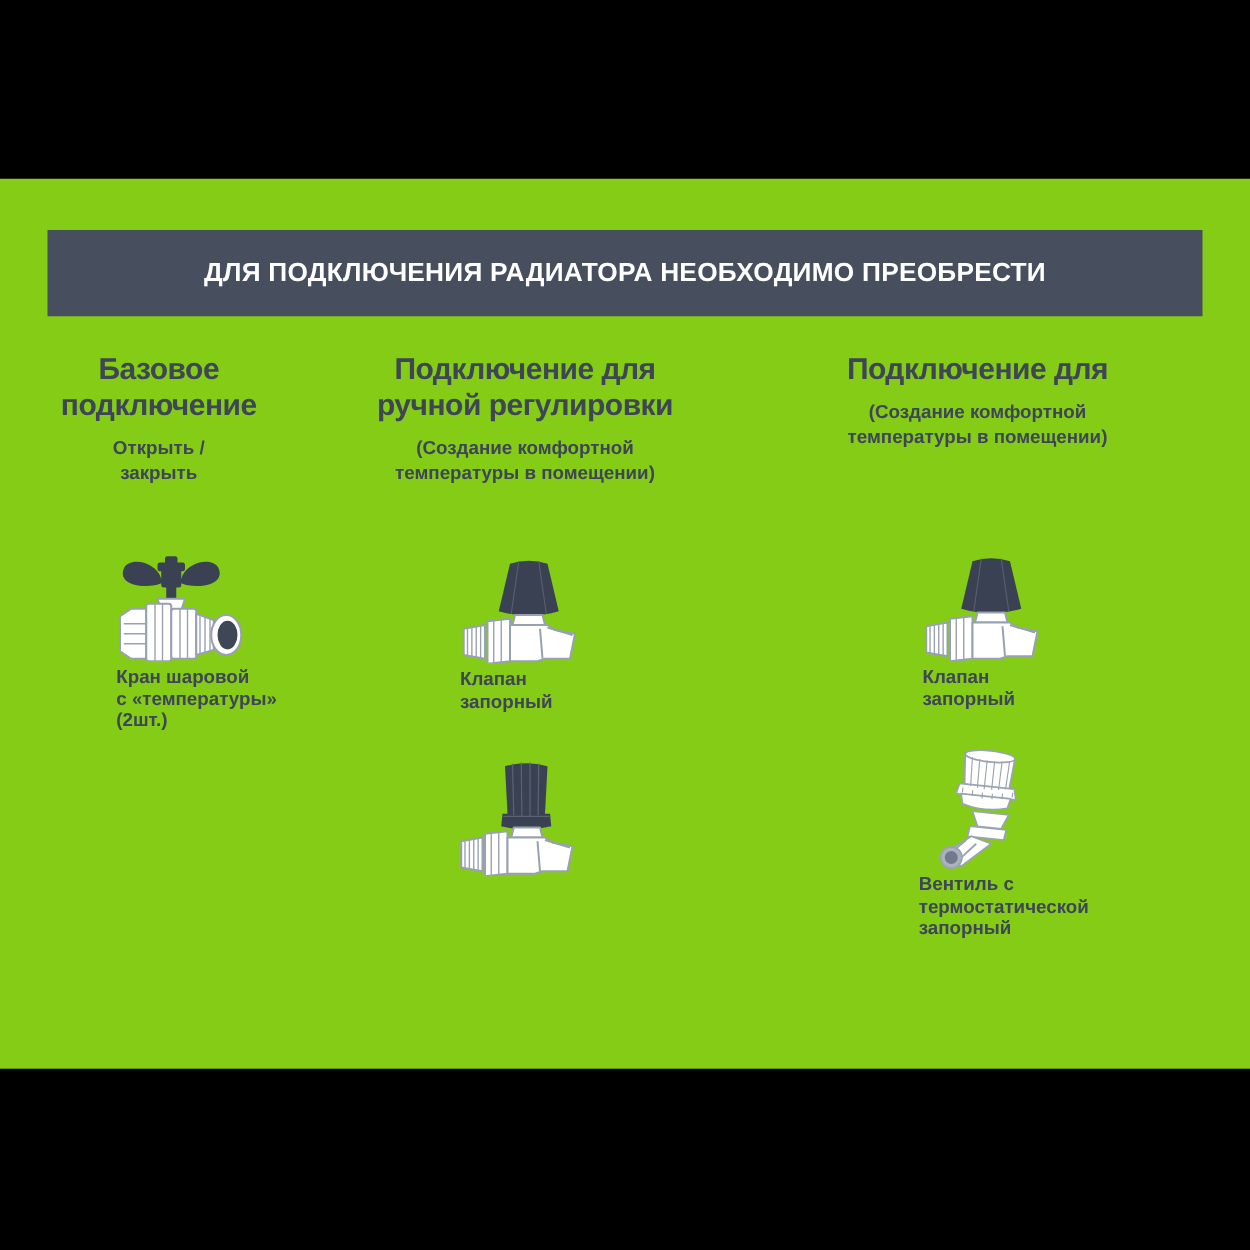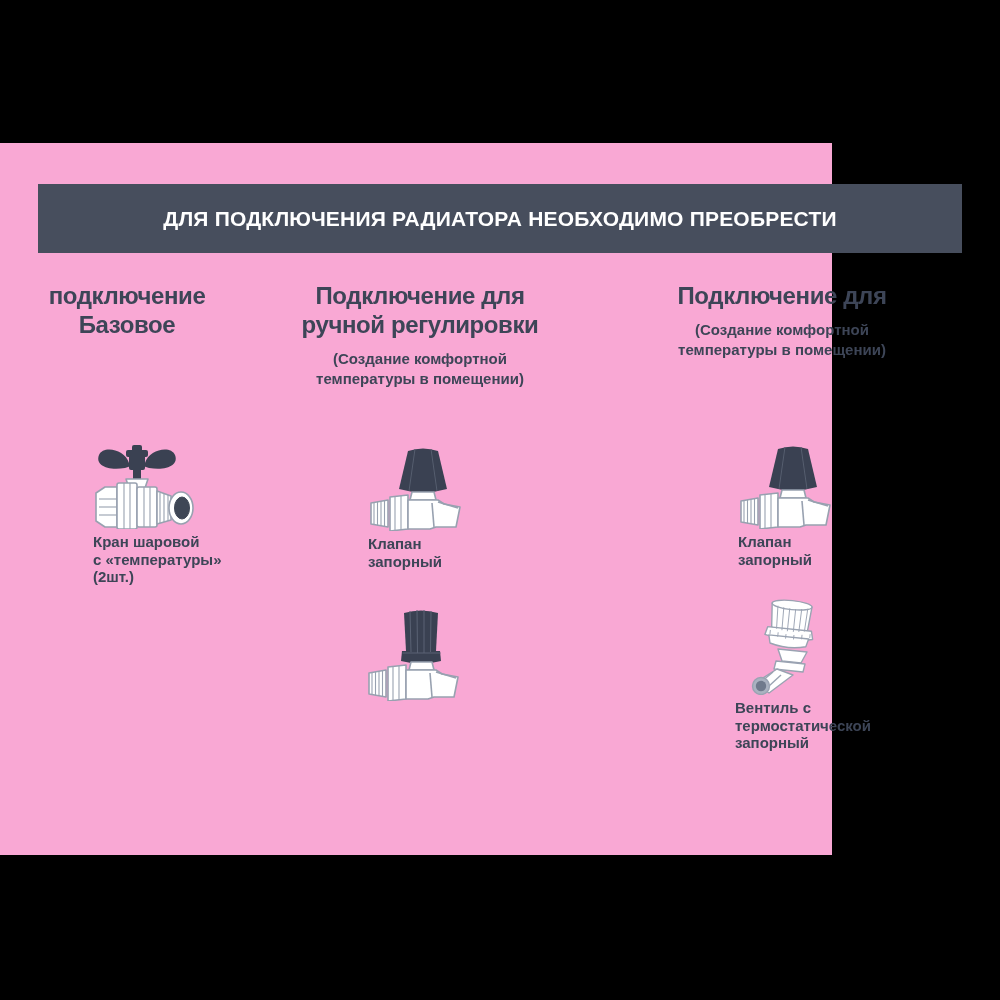--- a/index.html
+++ b/index.html
@@ -1,21 +1,21 @@
 <!DOCTYPE html>
 <html><head>
 <meta charset="utf-8">
 <style>
   html,body{margin:0;padding:0;}
   body{
     width:1000px;height:1000px;background:#000;position:relative;overflow:hidden;
     font-family:"Liberation Sans","DejaVu Sans",sans-serif;
   }
   .content{
-    position:absolute;left:0;top:143px;width:832px;height:712px;background:#f9a8d4;
+    position:absolute;left:0;top:143px;width:1000px;height:712px;background:#84cc16;
   }
   .band{
     position:absolute;left:38px;top:41px;width:924px;height:69px;background:#474e5d;
     display:flex;align-items:center;justify-content:center;
   }
   .band span{
     color:#ffffff;font-weight:bold;font-size:21px;letter-spacing:0.2px;white-space:nowrap;
   }
   .col{position:absolute;top:138px;text-align:center;color:#3d4557;}
   .col-title{font-weight:bold;font-size:24px;line-height:29px;letter-spacing:-0.4px;}
@@ -39,22 +39,26 @@
 <body>
 
 <div class="content">
 
   <div class="band">
     <span>ДЛЯ ПОДКЛЮЧЕНИЯ РАДИАТОРА НЕОБХОДИМО ПРЕОБРЕСТИ</span>
   </div>
 
   <div class="col col1">
     <div class="col-title">
+      <span class="line">Базовое</span>
       <span class="line">подключение</span>
-      <span class="line">Базовое</span>
+    </div>
+    <div class="col-sub">
+      <span class="line">Открыть /</span>
+      <span class="line">закрыть</span>
     </div>
   </div>
 
   <div class="col col2">
     <div class="col-title">
       <span class="line">Подключение для</span>
       <span class="line">ручной регулировки</span>
     </div>
     <div class="col-sub">
       <span class="line">(Создание комфортной</span>

